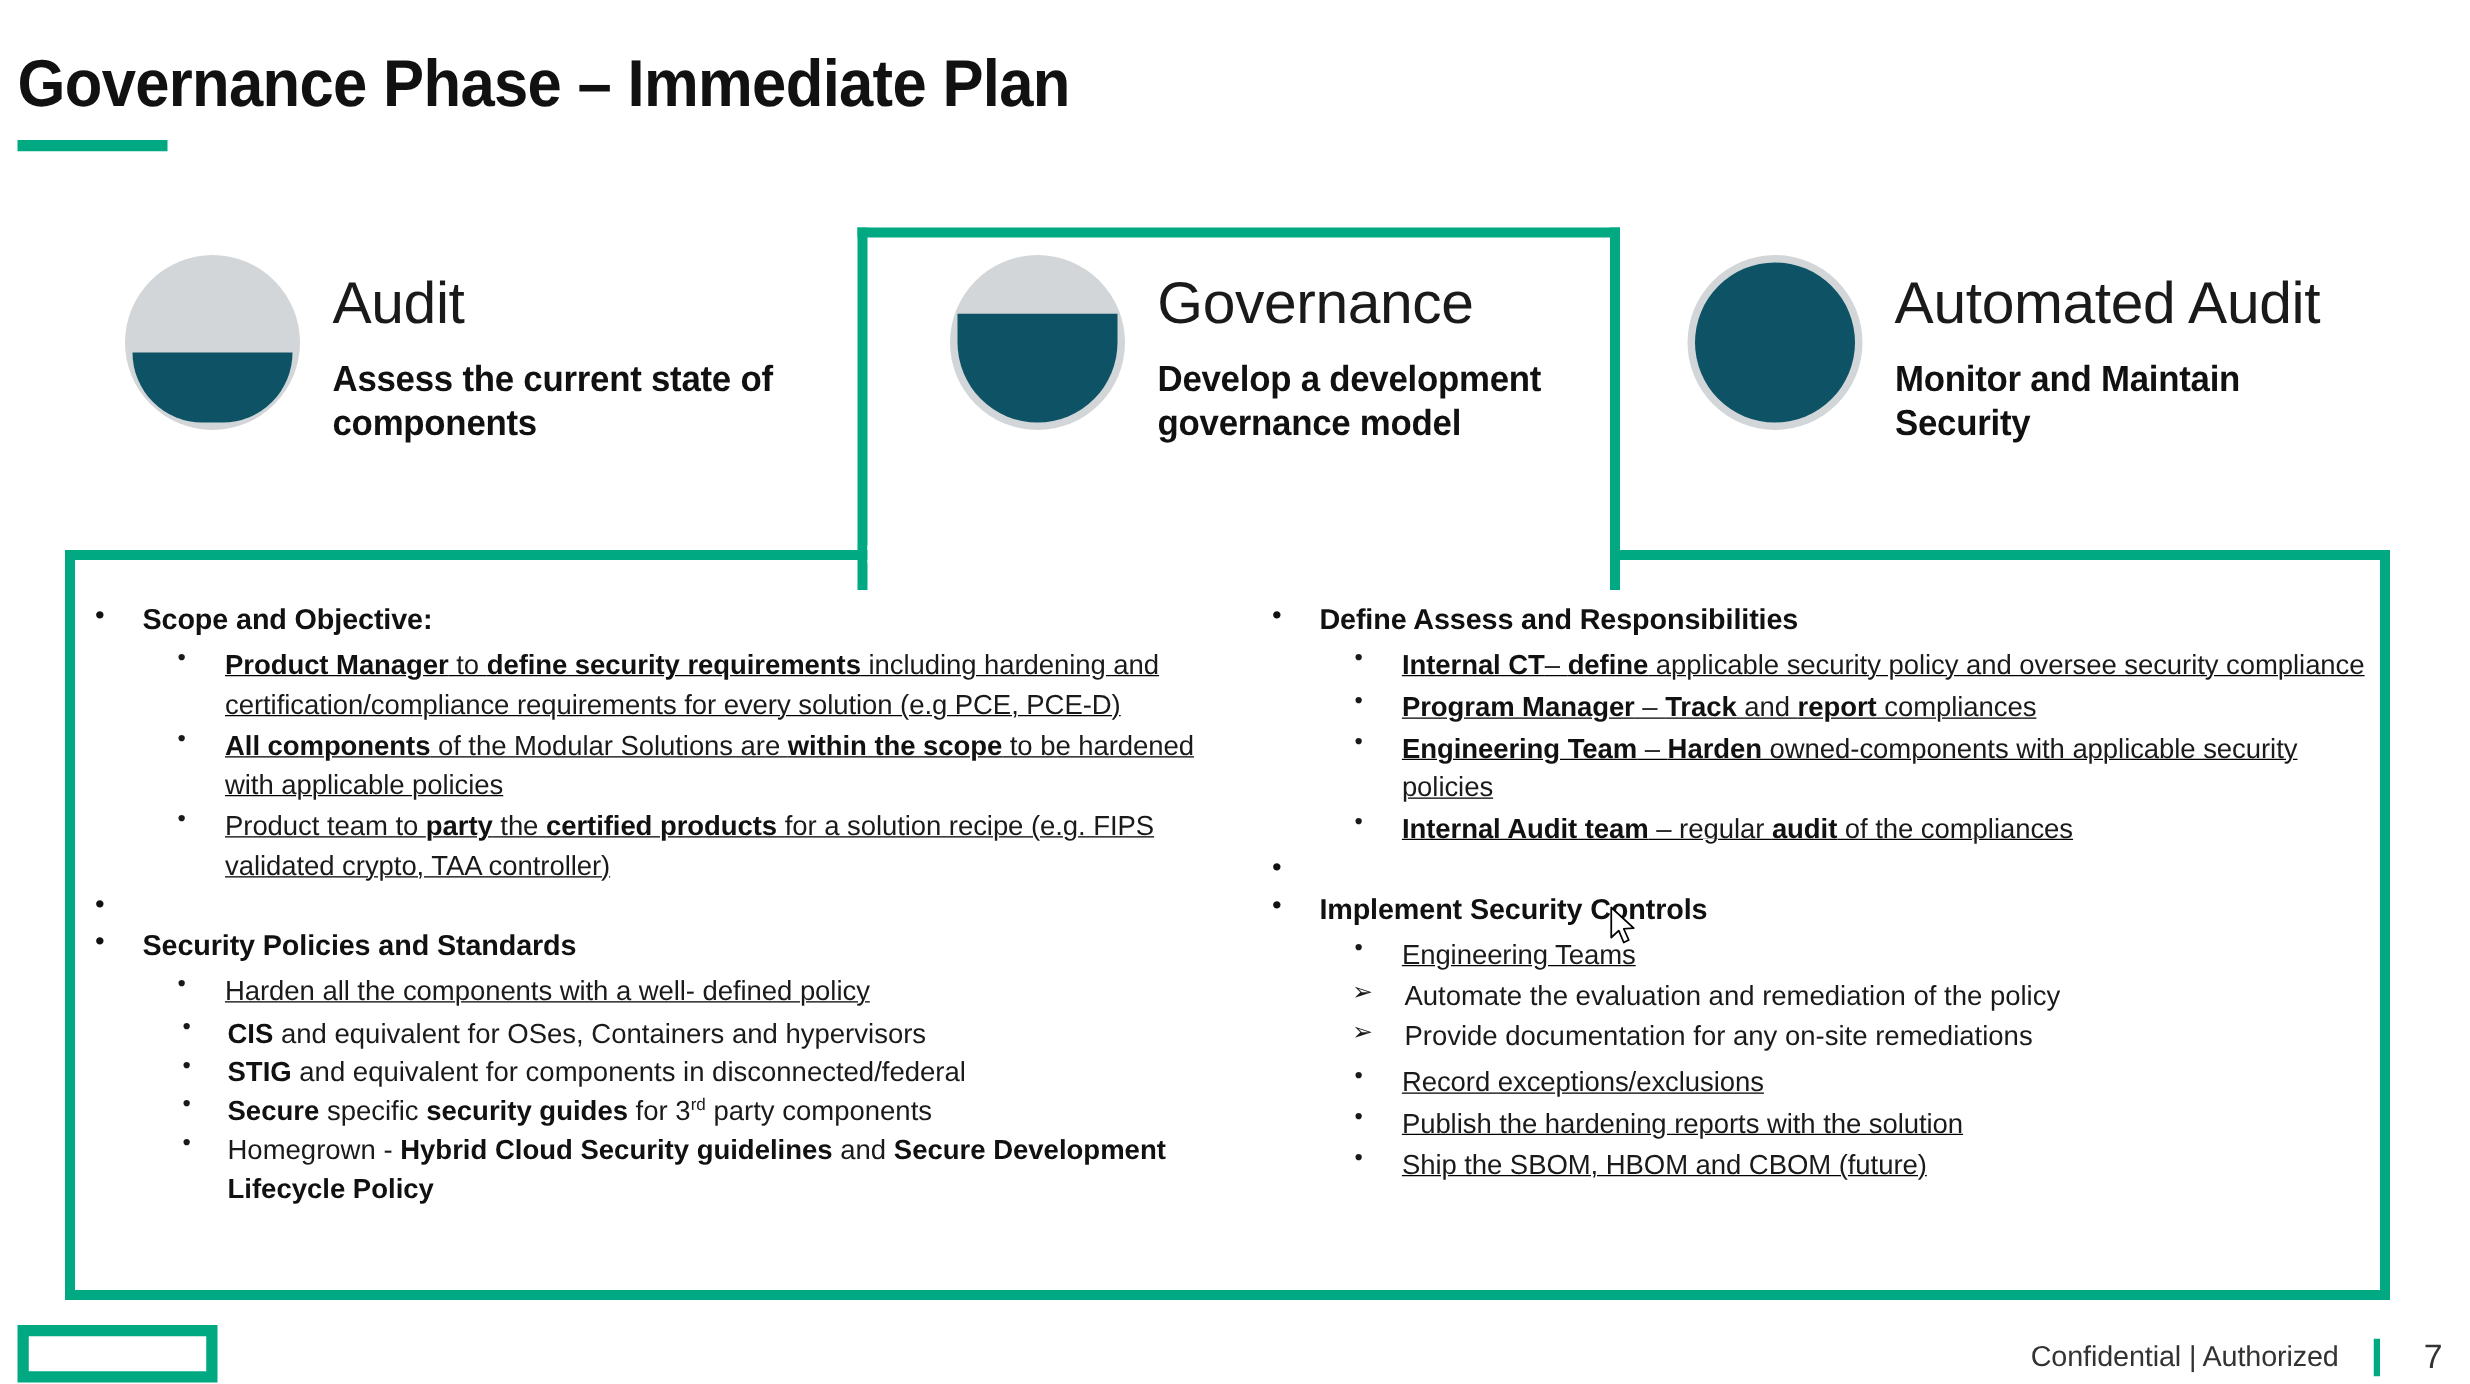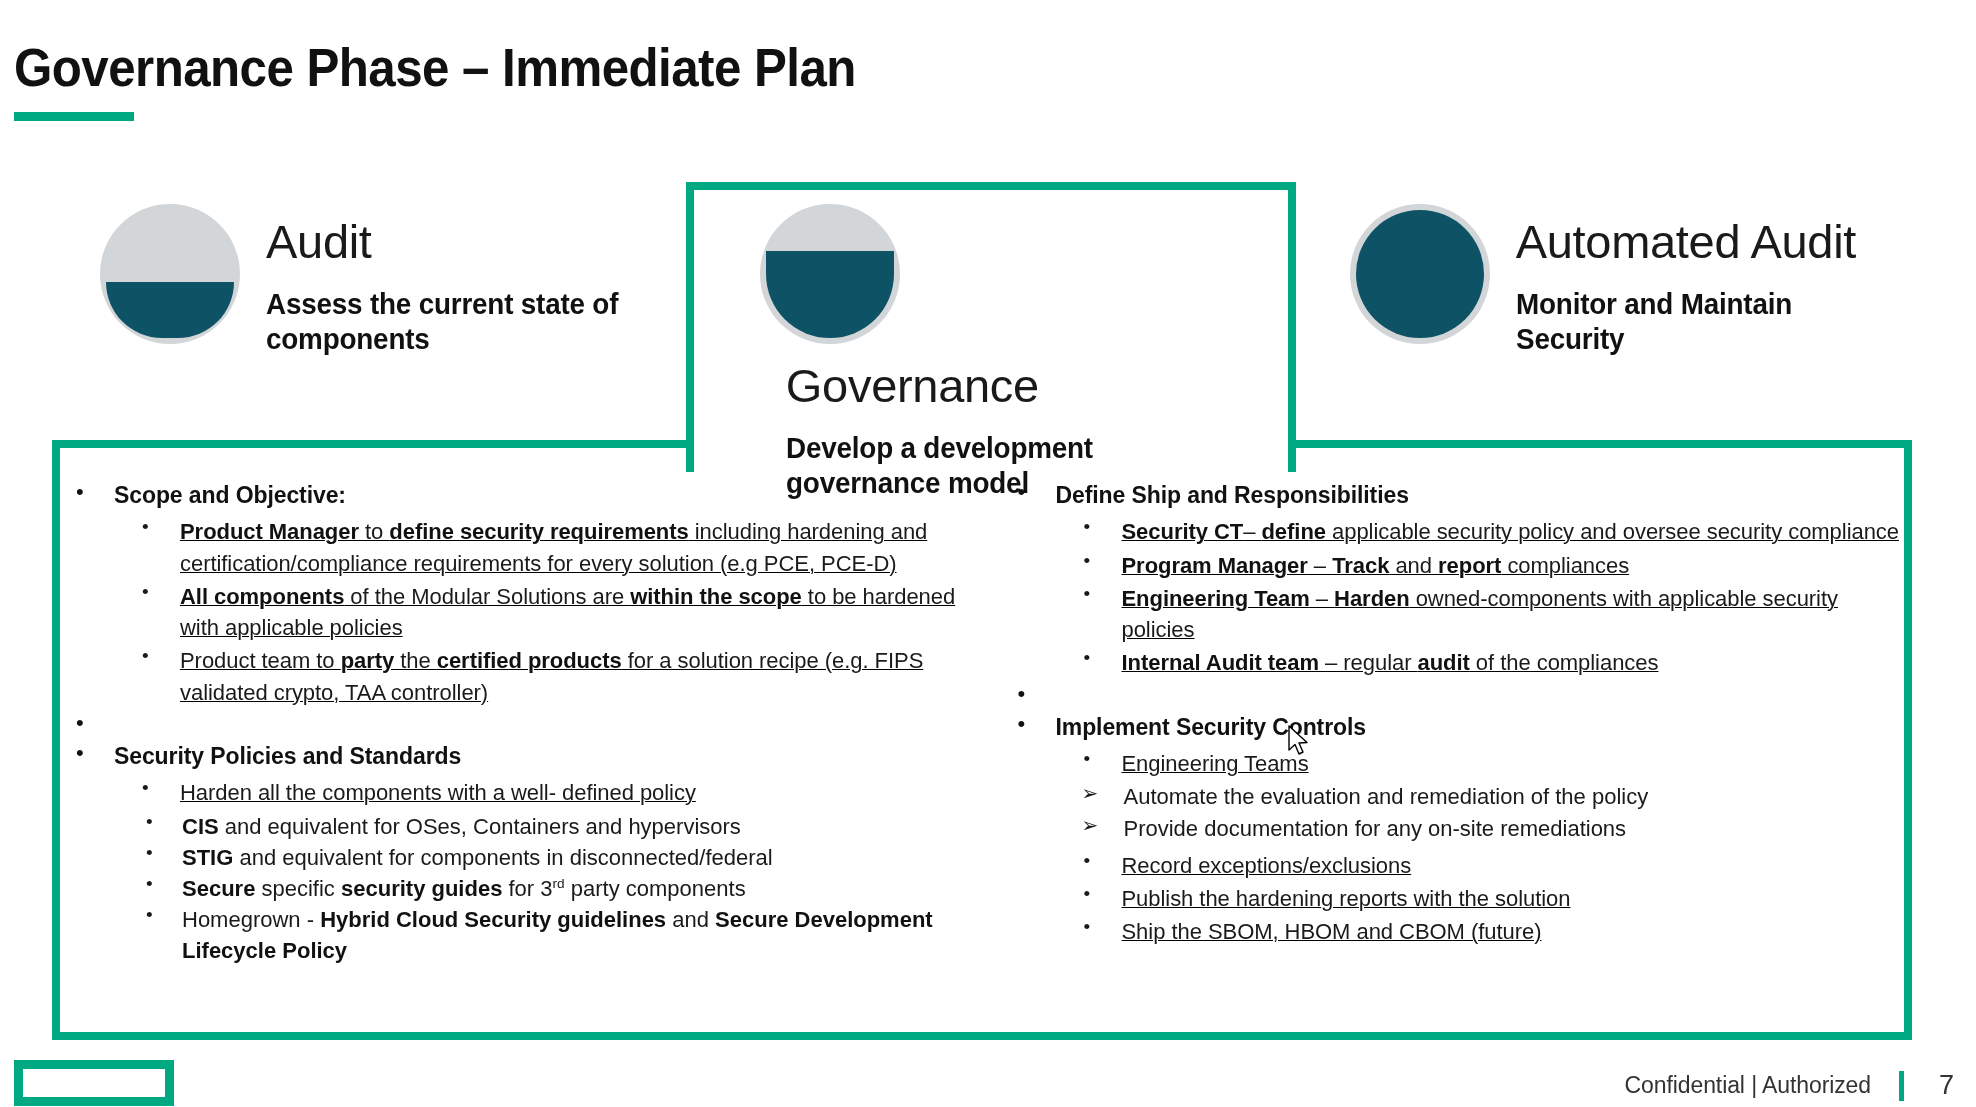--- a/index.html
+++ b/index.html
@@ -86,21 +86,21 @@
     height: 240px;
     display: flex;
     z-index: 4;
   }
   .phase {
     position: relative;
     display: flex;
     align-items: flex-start;
   }
   .phase-audit      { width: 686px; padding-left: 100px; }
-  .phase-governance { width: 610px; padding-left: 28px; flex-direction: column; }
+  .phase-governance { width: 610px; padding-left: 28px; }
   .phase-automated  { width: 680px; padding-left: 28px; }
 
   .phase-icon {
     flex: 0 0 auto;
     width: 140px;
     height: 140px;
     border-radius: 50%;
     background: #D2D6D9;
     position: relative;
     overflow: hidden;
@@ -365,23 +365,23 @@
           </ul>
         </li>
 
       </ul>
     </div>
 
     <div class="col col-right">
       <ul class="lvl1">
 
         <li>
-          <div class="txt">Define Ship and Responsibilities</div>
+          <div class="txt">Define Assess and Responsibilities</div>
           <ul class="lvl2">
-            <li><span class="txt"><b>Security CT</b>– <b>define</b> applicable security policy and oversee security compliance</span></li>
+            <li><span class="txt"><b>Internal CT</b>– <b>define</b> applicable security policy and oversee security compliance</span></li>
             <li><span class="txt"><b>Program Manager</b> – <b>Track</b> and <b>report</b> compliances</span></li>
             <li><span class="txt"><b>Engineering Team</b> – <b>Harden</b> owned-components with applicable security policies</span></li>
             <li><span class="txt"><b>Internal Audit team</b> – regular <b>audit</b> of the compliances</span></li>
           </ul>
         </li>
 
         <li class="nobullet" style="padding:0;margin:0">
             <div class="spacer"></div>
           </li>
 

